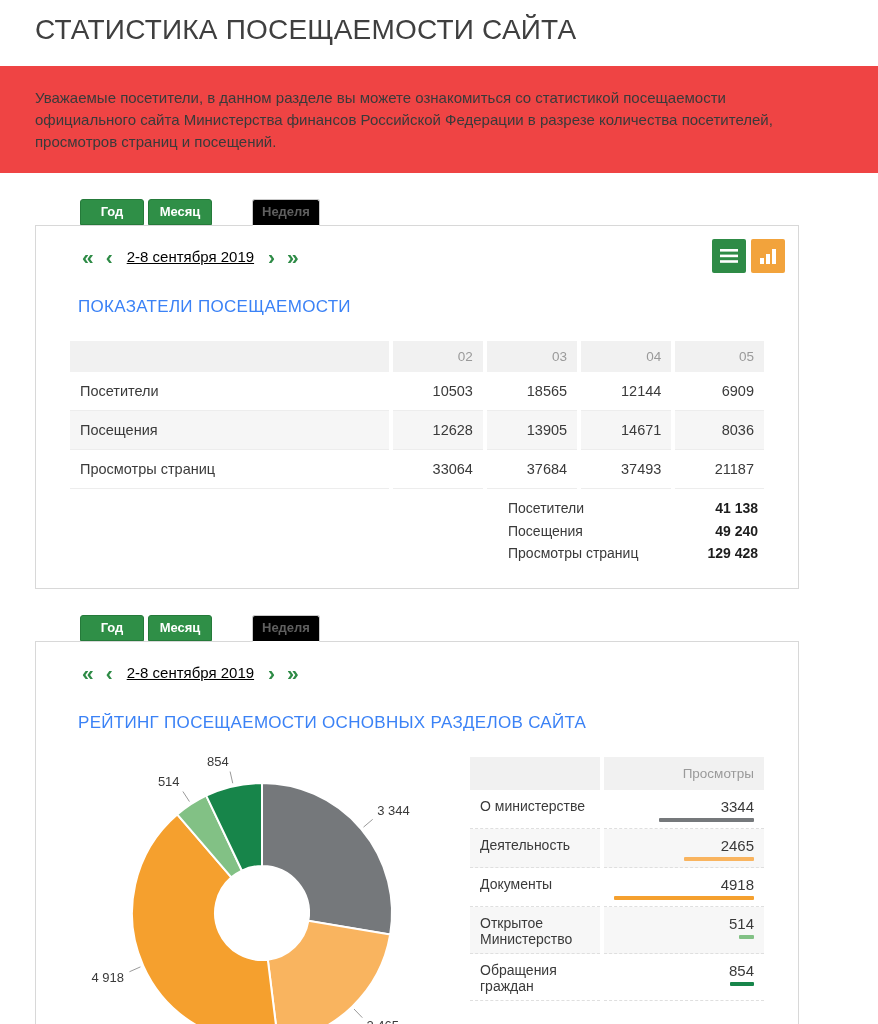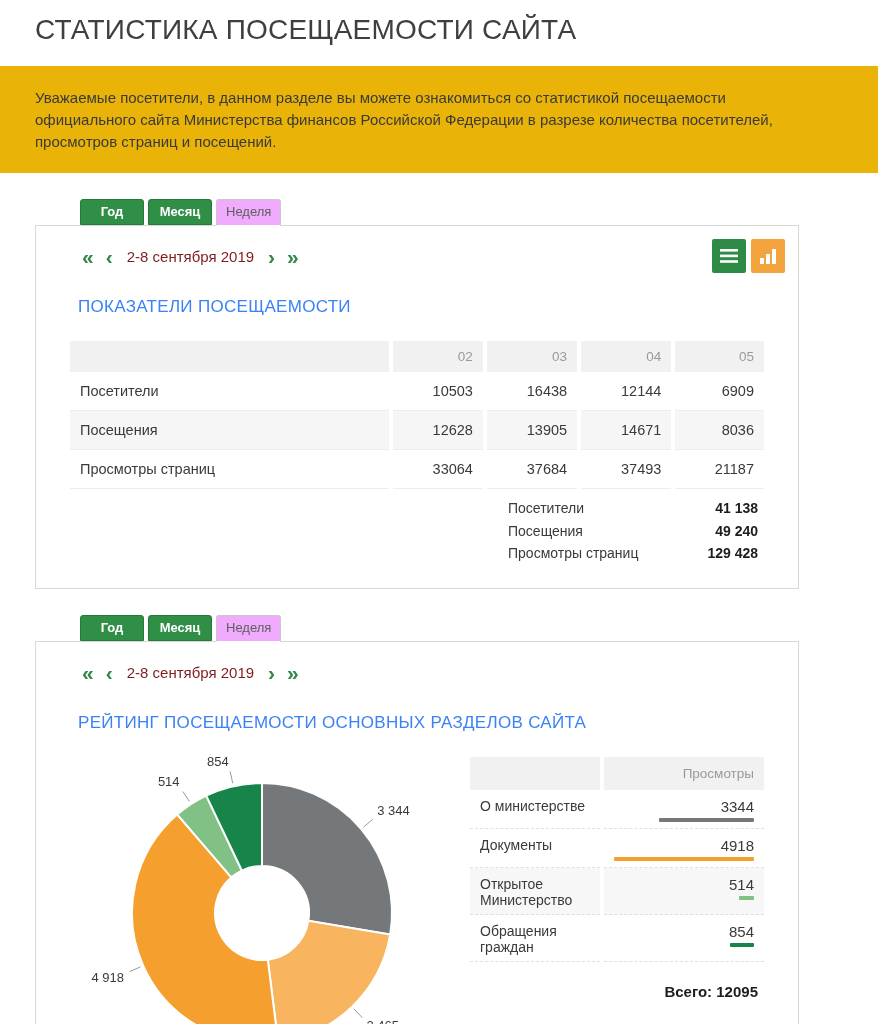--- a/index.html
+++ b/index.html
@@ -6,45 +6,45 @@
   html,body { background:#fff; }
   body {
     width: 878px; height: 1024px; overflow: hidden; position: relative;
     font-family: "Liberation Sans", sans-serif; color:#3d3d3d;
   }
   .page-title {
     font-size: 28px; font-weight: 400; color:#3f3f3f;
     margin: 14px 0 20px 35px; letter-spacing: 0.2px;
   }
   .intro-box {
-    background:#eab308; padding: 21px 90px 21px 35px;
+    background:#ef4444; padding: 21px 90px 21px 35px;
     font-size: 15px; line-height: 1.45; color:#3a3a3a;
   }
   .block { margin: 26px 0 0 35px; width: 764px; }
   .tabs { display:flex; gap:4px; margin-left: 45px; position:relative; z-index:2; }
   .tab {
     font-size: 13px; font-weight: 700; padding: 4px 9px 3px 9px; min-width: 64px;
     border: 1px solid #257a3a; background:#2f8f47; color:#fff;
     border-radius: 3px 3px 0 0; cursor: pointer; line-height: 1.3;
   }
   .tab.active {
-    background:#f0abfc; color:#5f5f5f; font-weight: 400;
+    background:#000000; color:#5f5f5f; font-weight: 700;
     border: 1px solid #c9c9c9; border-bottom: 1px solid #fff;
-    margin-bottom: -1px; padding-bottom: 4px; min-width: 56px;
+    margin-bottom: -1px; padding-bottom: 4px; min-width: 56px; margin-left: 36px;
   }
   .panel {
     position: relative; z-index:1; background:#fff;
     border: 1px solid #d8d8d8; padding: 20px 30px 24px 30px;
   }
   .date-nav { display:flex; align-items:center; gap:10px; margin-left: 15px; }
   .date-nav .arrow {
     color:#2e8b46; font-weight:700; font-size:21px; line-height:1;
     cursor:pointer; user-select:none; padding:0 1px;
   }
-  .date-nav .date-label { font-size: 15px; color:#7f1d1d; padding: 0 3px; }
+  .date-nav .date-label { font-size: 15px; color:#000000; padding: 0 3px; text-decoration: underline; }
   .view-toggle { position:absolute; top:13px; right:13px; display:flex; gap:5px; }
   .vt-btn { width:34px; height:34px; border:none; border-radius:2px; display:flex;
             align-items:center; justify-content:center; cursor:pointer; }
   .vt-btn.green { background:#2e8b46; }
   .vt-btn.orange { background:#f2a33c; }
   .section-title {
     color:#3b82f6; font-size: 17px; font-weight: 400; letter-spacing: 0.3px;
     margin: 30px 0 24px 12px;
   }
   
@@ -138,21 +138,21 @@
             <th>02</th>
             <th>03</th>
             <th>04</th>
             <th>05</th>
           </tr>
         </thead>
       <tbody>
           <tr>
             <td class="lbl">Посетители</td>
             <td>10503</td>
-            <td>16438</td>
+            <td>18565</td>
             <td>12144</td>
             <td>6909</td>
           </tr>
           <tr class="striped">
             <td class="lbl">Посещения</td>
             <td>12628</td>
             <td>13905</td>
             <td>14671</td>
             <td>8036</td>
           </tr>
@@ -229,20 +229,29 @@
           <tbody>
               <tr>
                 <td>О министерстве</td>
                 <td class="val">
                   <div>3344</div>
                   <div class="bar-track">
                     <div class="bar" style="width: 95px; background: rgb(117, 120, 123);"></div>
                   </div>
                 </td>
               </tr>
+              <tr class="striped">
+                <td>Деятельность</td>
+                <td class="val">
+                  <div>2465</div>
+                  <div class="bar-track">
+                    <div class="bar" style="width: 70px; background: rgb(249, 180, 95);"></div>
+                  </div>
+                </td>
+              </tr>
               <tr>
                 <td>Документы</td>
                 <td class="val">
                   <div>4918</div>
                   <div class="bar-track">
                     <div class="bar" style="width: 140px; background: rgb(245, 160, 46);"></div>
                   </div>
                 </td>
               </tr>
               <tr class="striped">

